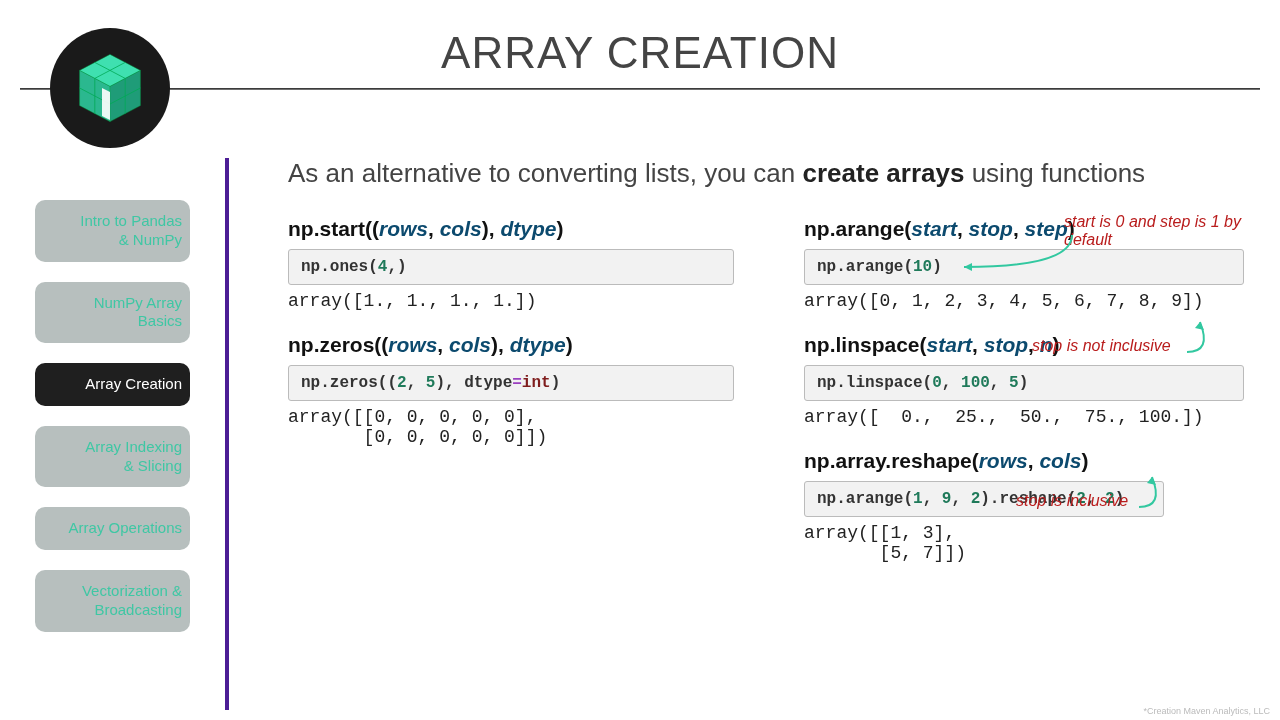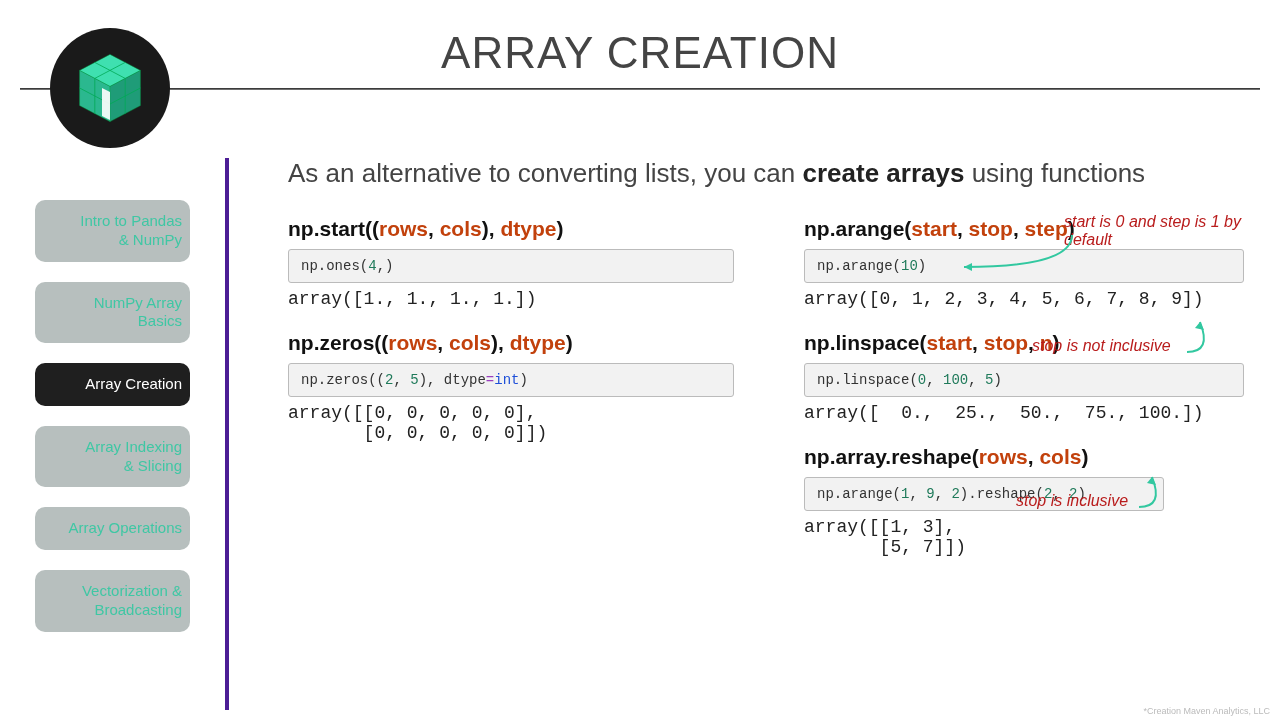--- a/index.html
+++ b/index.html
@@ -36,28 +36,28 @@
   .nav-item.active { background: #1f1f1f; color: #fff; }
   .content {
     position: absolute; left: 225px; top: 158px; right: 30px; bottom: 10px;
     border-left: 4px solid #4c1d95; padding-left: 59px;
   }
   .intro { font-size: 26px; color: #444; font-weight: 300; margin-bottom: 28px;}
   .intro b { font-weight: 700; color: #222;}
   .cols { display: flex; gap: 70px; }
   .col { flex: 1; }
   .sig { font-size: 21px; font-weight: 700; color: #111; margin-bottom: 8px;}
-  .param { color: #c2410c; font-weight: 700;}
+  .param { color: #0c4a6e; font-style: italic; font-weight: 700;}
   .codebox {
     background: #f2f2f2; border: 1px solid #bbb; border-radius: 3px;
-    padding: 8px 12px; font-family: "Courier New", monospace; font-size: 14px;
-    margin-bottom: 6px; white-space: pre;
+    padding: 8px 12px; font-family: "Courier New", monospace; font-size: 16px;
+    margin-bottom: 6px; white-space: pre; font-weight: bold;
   }
   .codebox .num { color: #1f7a5a; }
-  .codebox .kw  { color: #1d4ed8; }
+  .codebox .kw  { color: #7f1d1d; }
   .codebox .op  { color: #9a3fbf; }
   .out {
     font-family: "Courier New", monospace; font-size: 18px;
     color: #222; white-space: pre; margin-bottom: 22px;
   }
   .note {
     font-style: italic; color: #b91c1c; font-size: 16px;
     position: relative;
   }
   .arrow { stroke:#32c8a0; stroke-width:2; fill:none; }

